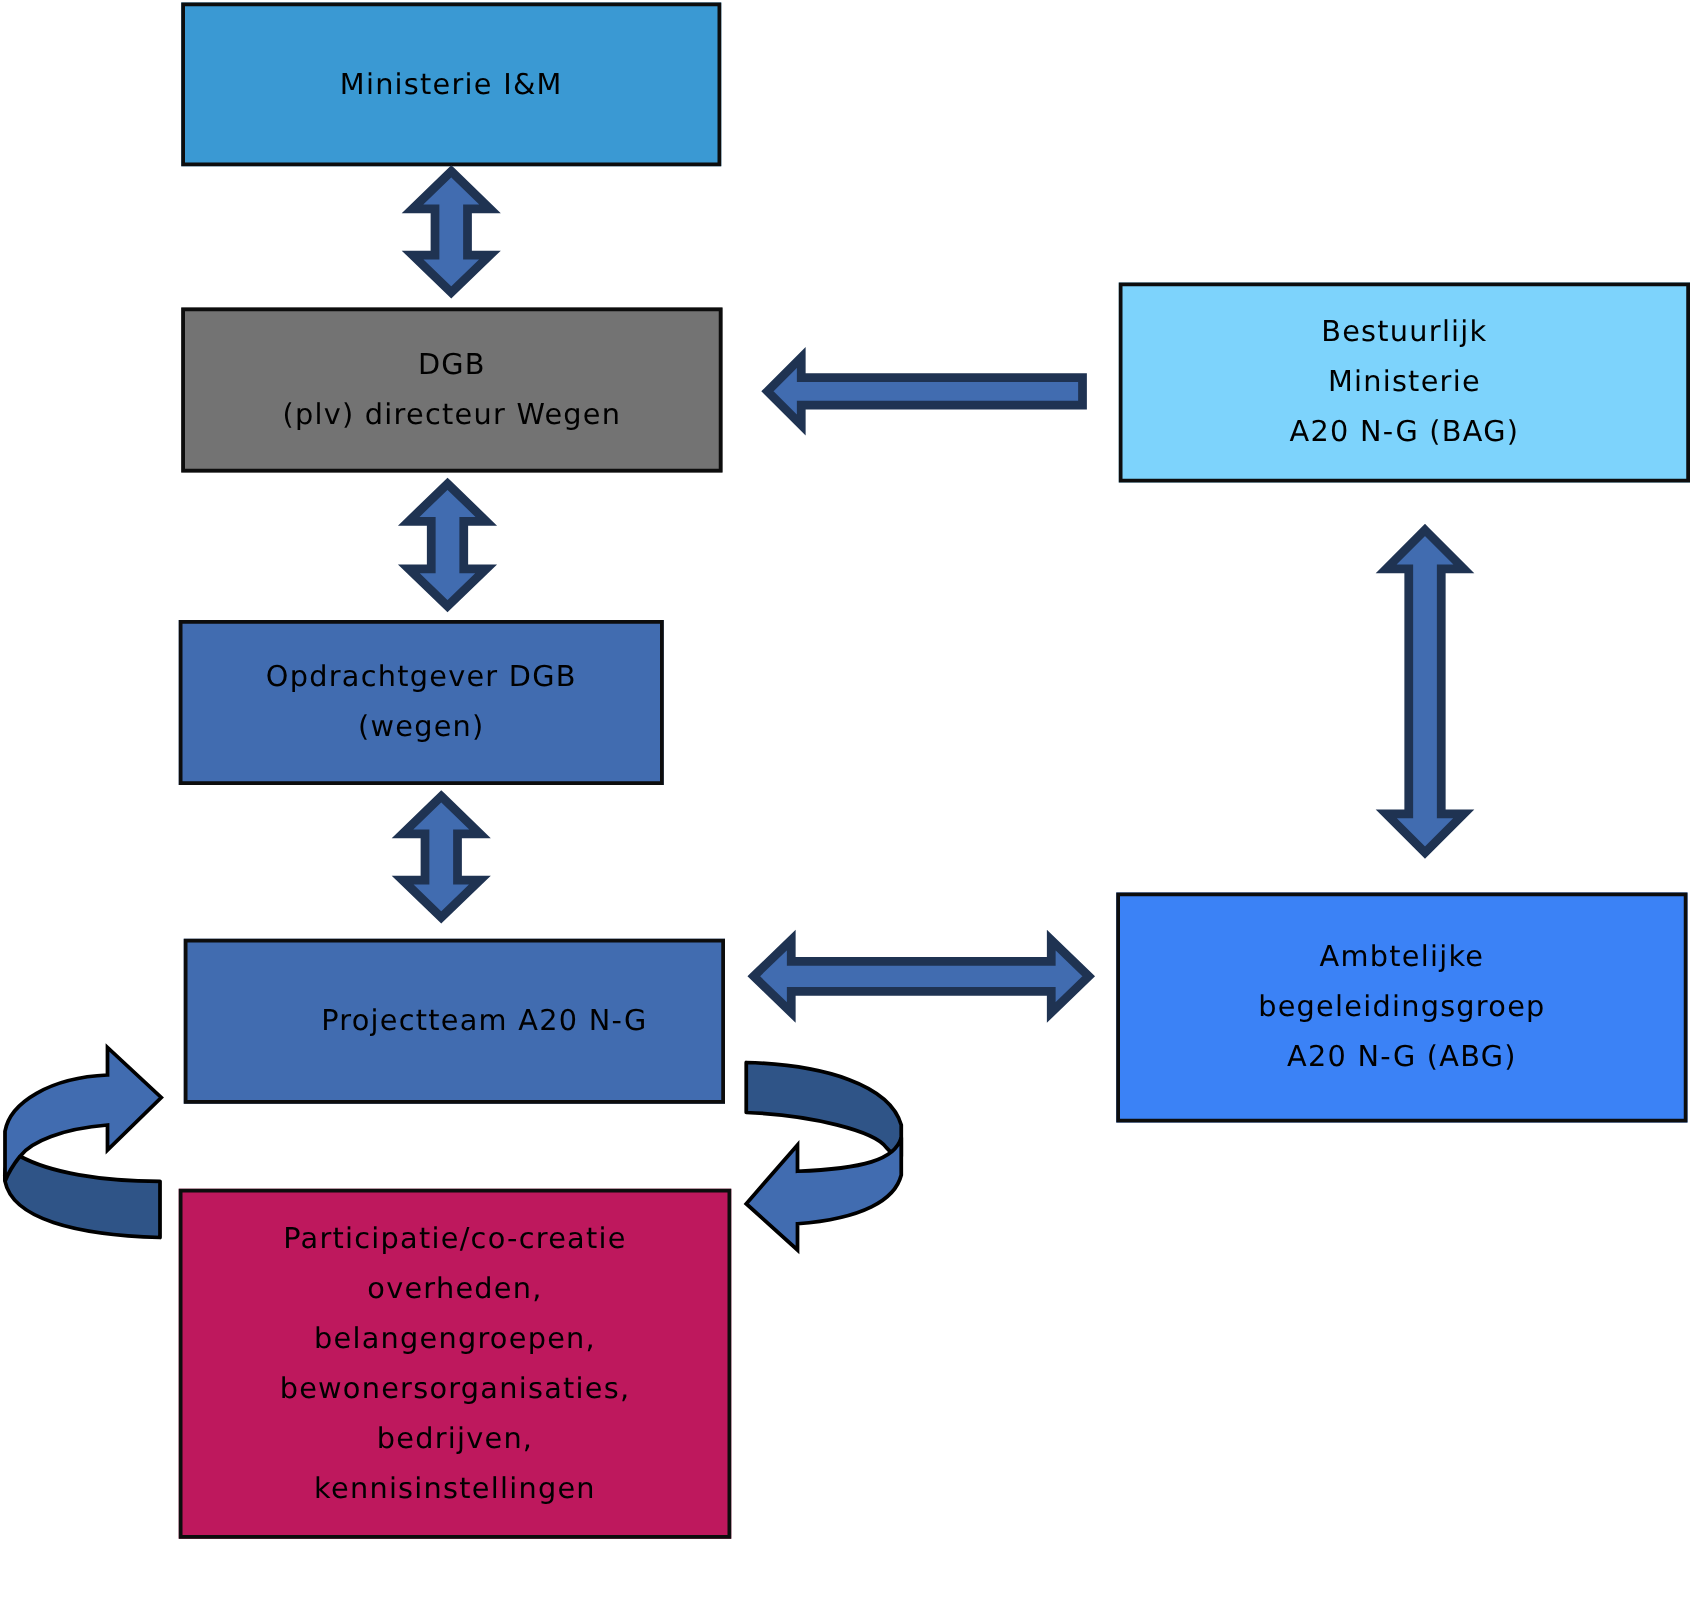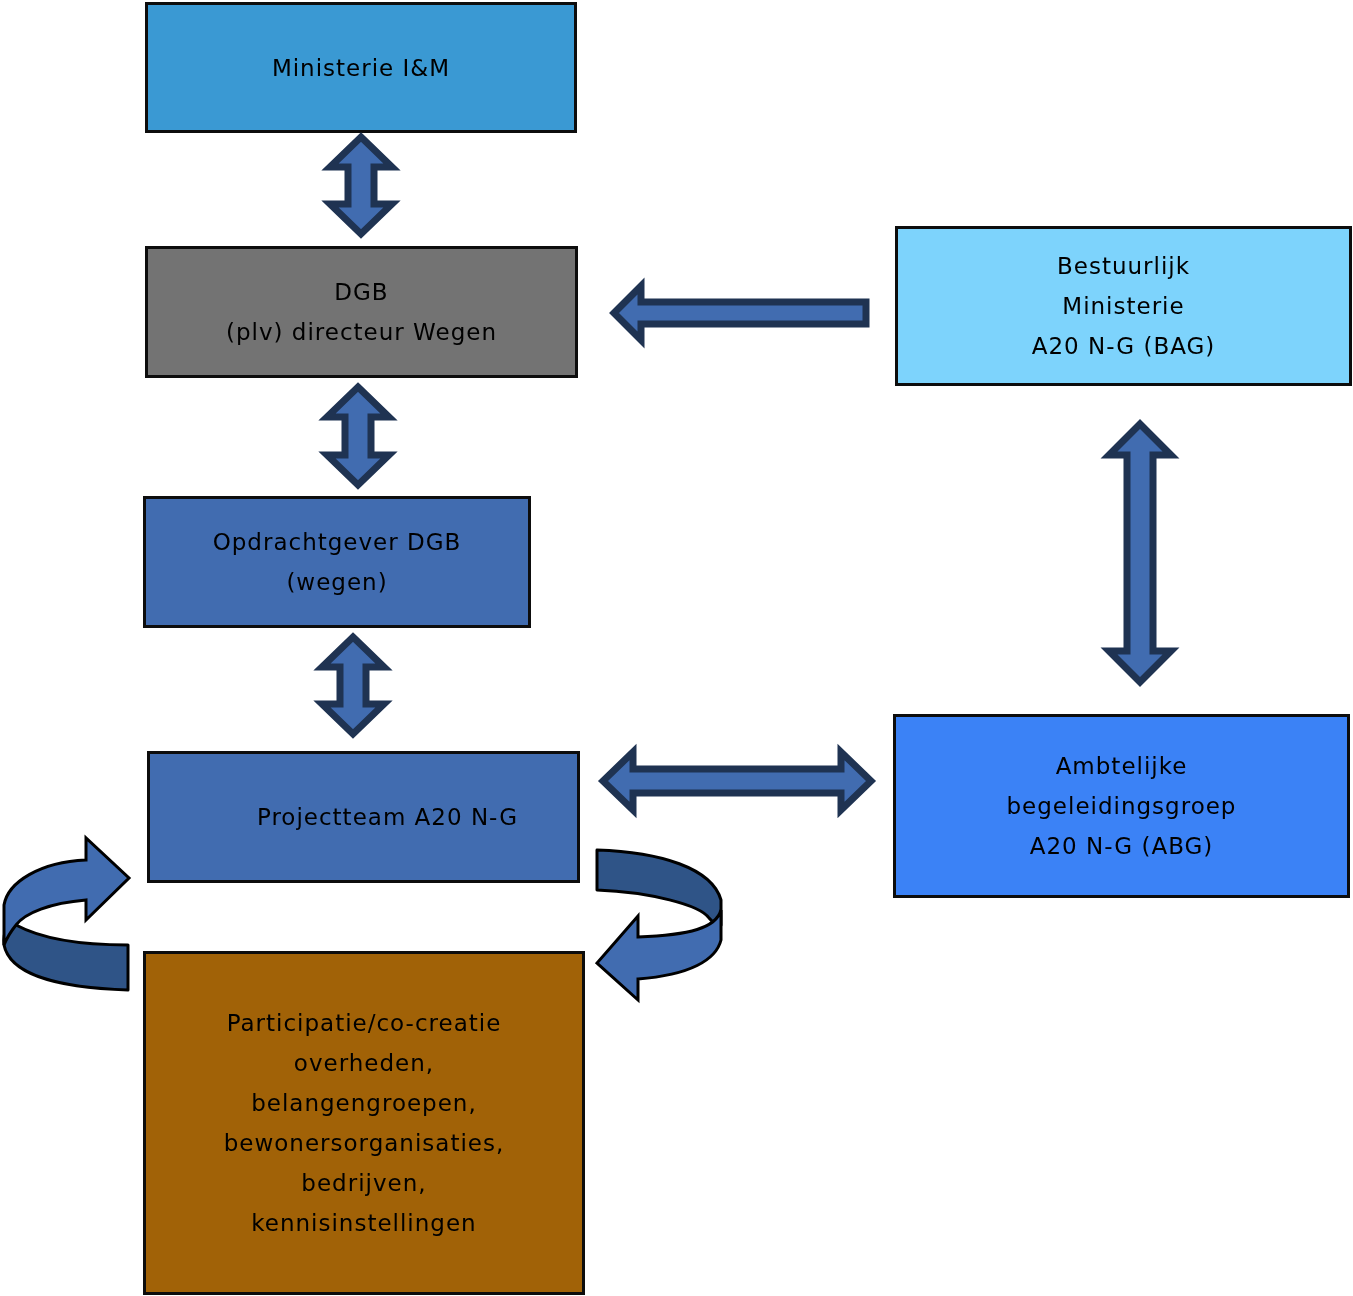--- a/index.html
+++ b/index.html
@@ -6,21 +6,21 @@
     body { width: 1353px; height: 1296px; position: relative; overflow: hidden;
            font-family: "DejaVu Sans", sans-serif; }
     .box { position: absolute; box-sizing: border-box; border: 3px solid #0d0d0d;
            display: flex; align-items: center; justify-content: center; text-align: center;
            font-size: 23px; line-height: 40px; color: #000; letter-spacing: 1px; }
     .box .lines { display: flex; flex-direction: column; }
     .ministerie { left: 145px; top: 2px; width: 432px; height: 131px; background: #3a99d3; }
     .dgb { left: 145px; top: 246px; width: 433px; height: 132px; background: #737373; }
     .opdracht { left: 143px; top: 496px; width: 388px; height: 132px; background: #416cb0; }
     .project { left: 147px; top: 751px; width: 433px; height: 132px; background: #416cb0; padding-left: 48px; }
-    .particip { left: 143px; top: 951px; width: 442px; height: 344px; background: #a16207; }
+    .particip { left: 143px; top: 951px; width: 442px; height: 280px; background: #be185d; }
     .bag { left: 895px; top: 226px; width: 457px; height: 160px; background: #7dd3fc; }
     .abg { left: 893px; top: 698px; width: 457px; height: 184px; background: #3b82f6; margin-top: 16px; }
     svg.overlay { position: absolute; left: 0; top: 0; width: 1353px; height: 1296px; pointer-events: none; }
   </style>
 </head>
 <body>
 
 <div class="box ministerie">
   <div class="lines">
     <span>Ministerie I&amp;M</span>

